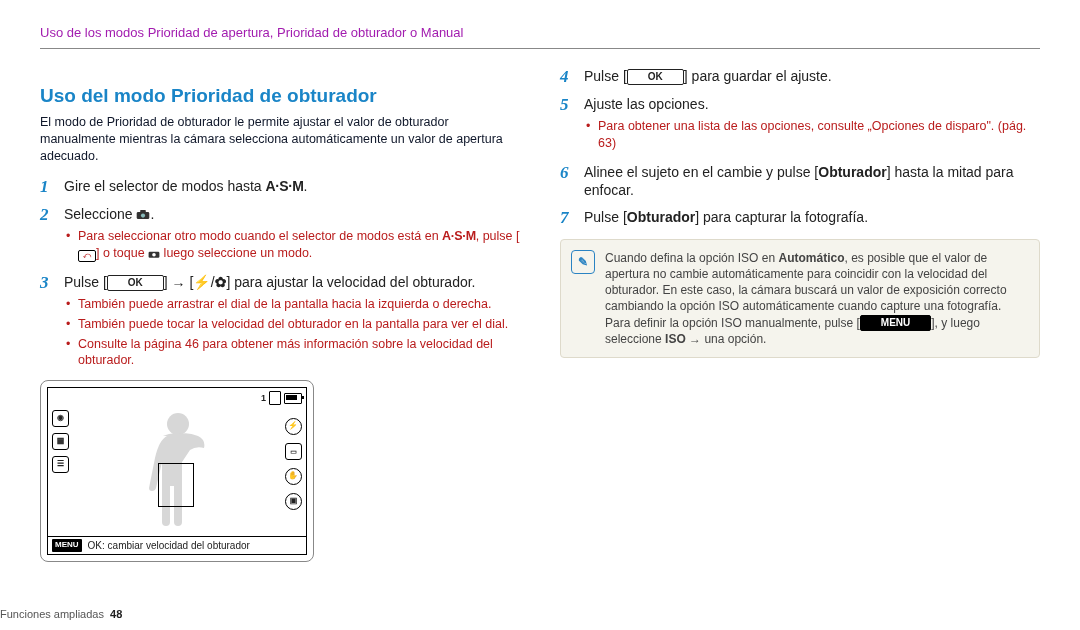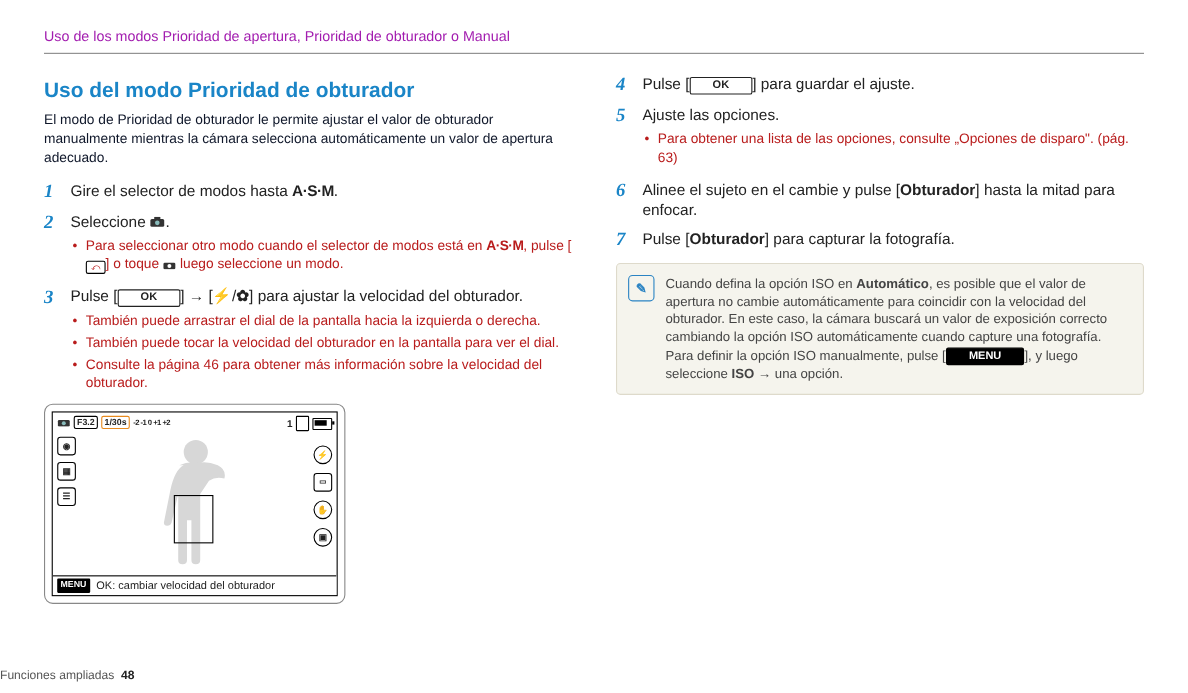--- a/index.html
+++ b/index.html
@@ -1,21 +1,21 @@
 <!DOCTYPE html>
 <html><head>
 <meta charset="utf-8">
 <style>
   html,body{margin:0;padding:0;background:#fff;font-family:"Segoe UI",Arial,sans-serif;color:#222;font-size:14px;line-height:1.35}
   .page{width:1080px;height:630px;box-sizing:border-box;padding:24px 40px 10px;position:relative}
   .header-line{font-size:13px;color:#a21caf;margin-bottom:6px}
   .hr{border-top:1px solid #888;margin-bottom:18px}
   .cols{display:flex;gap:40px}
   .col{flex:1;min-width:0}
-  h2.section{color:#1a85c7;font-weight:600;font-size:19px;margin:3px 0 6px 0}
+  h2.section{color:#1a85c7;font-weight:600;font-size:19px;margin:16px 0 6px 0}
   .intro{font-size:12.5px;color:#0f172a;margin-bottom:12px}
   ol.steps{list-style:none;padding:0;margin:0}
   ol.steps>li{display:flex;gap:10px;margin-bottom:8px;font-size:14px}
   ol.steps .num{color:#1a85c7;font-style:italic;font-family:Georgia,serif;font-size:17px;min-width:14px;font-weight:600;line-height:1.2}
   ol.steps .body{flex:1}
   ul.sub{list-style:none;padding:0;margin:4px 0 0 0}
   ul.sub li{position:relative;padding-left:14px;font-size:12.5px;color:#b91c1c;margin-bottom:3px}
   ul.sub li:before{content:"•";position:absolute;left:2px;top:0}
   .icon-box{display:inline-block;border:1px solid #222;border-radius:2px;padding:0 20px;font-size:10px;line-height:14px;font-weight:700;vertical-align:1px;font-family:Arial,sans-serif}
   .asm{letter-spacing:-0.5px;font-weight:700}
@@ -90,29 +90,20 @@
               <li>También puede arrastrar el dial de la pantalla hacia la izquierda o derecha.</li>
               <li>También puede tocar la velocidad del obturador en la pantalla para ver el dial.</li>
               <li>Consulte la página 46 para obtener más información sobre la velocidad del obturador.</li>
             </ul>
           </span>
         </li>
       </ol>
 
       <div class="lcd-wrap">
         <div class="lcd">
-          <div class="top">
-            <span style="display:inline-block;width:12px;height:10px"><svg viewBox="0 0 20 14">
-                  <rect x="1" y="3" width="18" height="10" rx="2" fill="#333"></rect>
-                  <circle cx="10" cy="8" r="3" fill="#8bb"></circle>
-                </svg></span>
-            <span class="pill">F3.2</span>
-            <span class="pill hl">1/30s</span>
-            <span class="ev">-2 -1 0 +1 +2</span>
-          </div>
           <div class="right-icons">
             <span>1</span>
             <span style="display:inline-block;width:10px;height:12px;border:1px solid #000;border-radius:1px"></span>
             <span style="display:inline-block;width:16px;height:9px;border:1px solid #000;border-radius:1px;position:relative">
                 <span style="position:absolute;left:1px;top:1px;width:11px;height:5px;background:#000"></span>
                 <span style="position:absolute;right:-3px;top:2px;width:2px;height:3px;background:#000"></span>
               </span>
           </div>
           <div class="left-icons">
             <span class="sq">◉</span>

